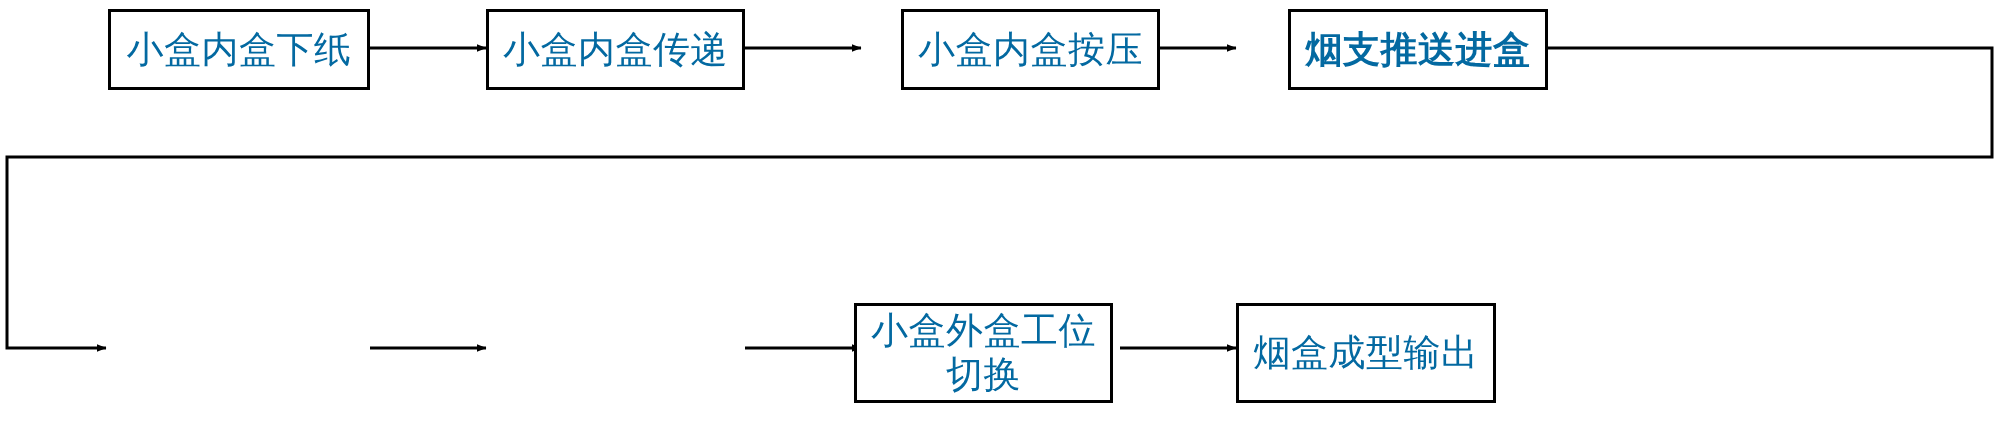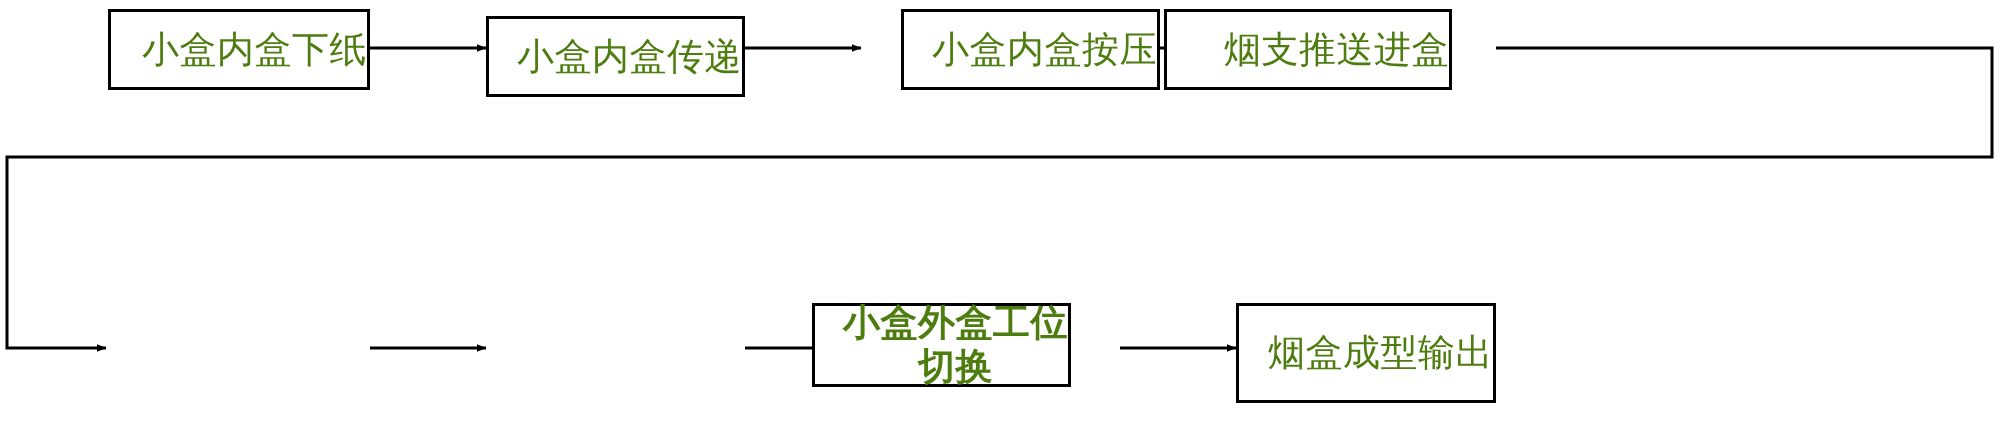--- a/index.html
+++ b/index.html
@@ -22,23 +22,23 @@
     width: 2000px;
     height: 447px;
   }
   .node {
     position: absolute;
     box-sizing: border-box;
     border: 3px solid #000000;
     background: #ffffff;
     display: flex;
     align-items: center;
-    justify-content: flex-end;
+    justify-content: center;
     text-align: center;
-    color: #4d7c0f;
+    color: #0369a1;
     font-size: 37px;
     line-height: 1.18;
     letter-spacing: 0.5px;
     white-space: pre-line;
     font-weight: 400;
   }
   .node-label {
     display: block;
     white-space: pre-line;
   }
@@ -67,35 +67,35 @@
 
     <line x1="745" y1="348" x2="861" y2="348" stroke="#000000" stroke-width="3" marker-end="url(#arrowhead)"></line>
 
     <line x1="1120" y1="348" x2="1236" y2="348" stroke="#000000" stroke-width="3" marker-end="url(#arrowhead)"></line>
   </svg>
 
   <div class="node" style="left:108px; top:9px; width:262px; height:81px;">
     <span class="node-label">小盒内盒下纸</span>
   </div>
 
-  <div class="node" style="left:486px; top:9px; width:259px; height:81px;margin-top:7px;">
+  <div class="node" style="left:486px; top:9px; width:259px; height:81px;">
     <span class="node-label">小盒内盒传递</span>
   </div>
 
   <div class="node" style="left:861px; top:9px; width:259px; height:81px;margin-left:40px;">
     <span class="node-label">小盒内盒按压</span>
   </div>
 
-  <div class="node" style="left:1164px; top:9px; width:288px; height:81px;">
+  <div class="node" style="left:1288px; top:9px; width:260px; height:81px;font-weight:bold;">
     <span class="node-label">烟支推送进盒</span>
   </div>
 
 
 
-  <div class="node" style="left:812px; top:303px; width:259px; height:84px;font-weight:bold;">
+  <div class="node" style="left:854px; top:303px; width:259px; height:100px;">
     <span class="node-label">小盒外盒工位
 切换</span>
   </div>
 
   <div class="node" style="left:1236px; top:303px; width:260px; height:100px;">
     <span class="node-label">烟盒成型输出</span>
   </div>
 
 </div>
 

